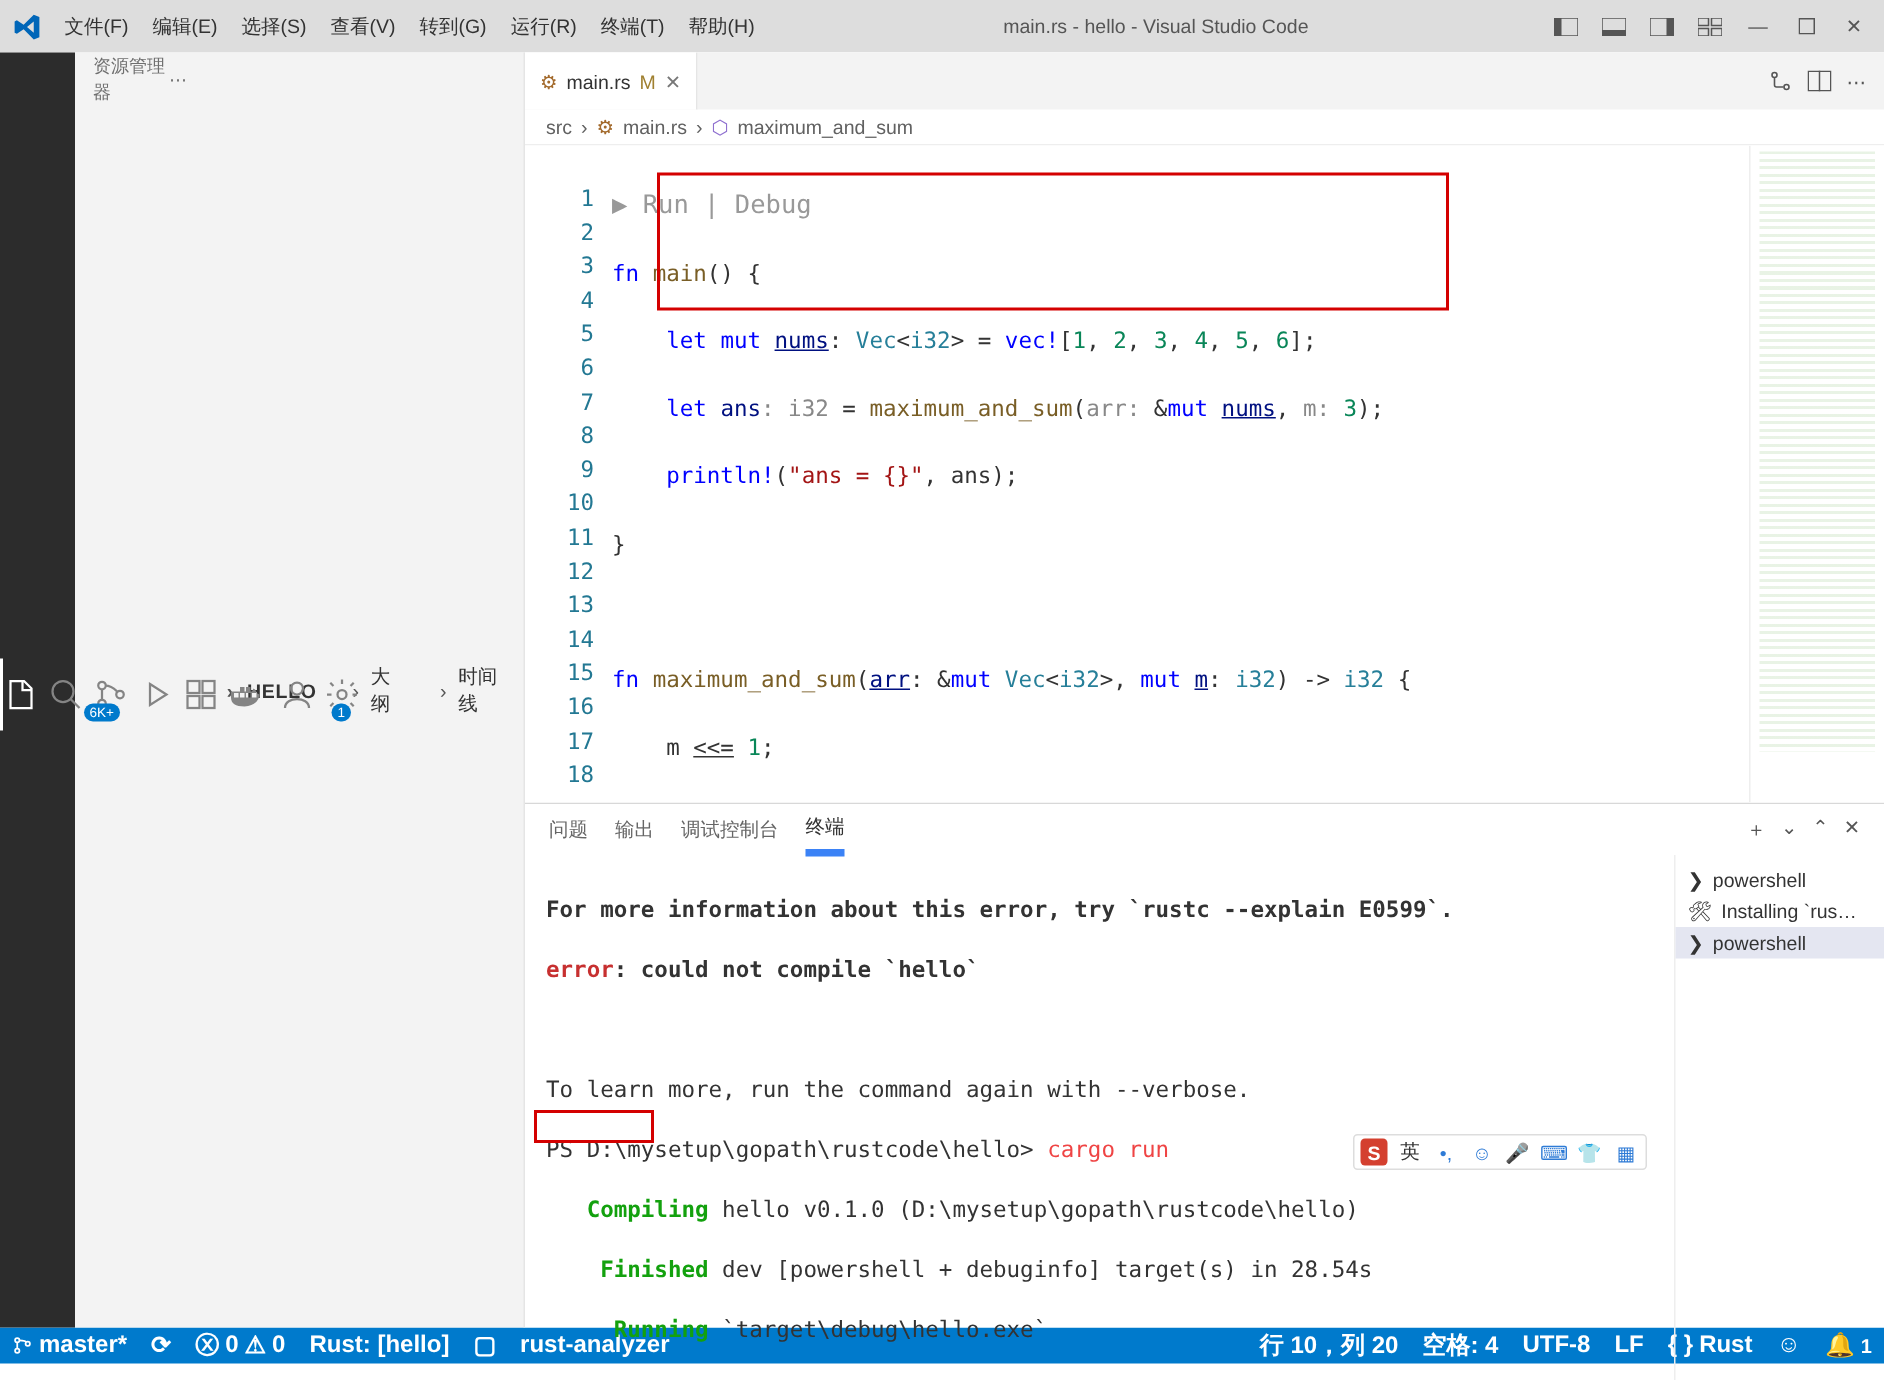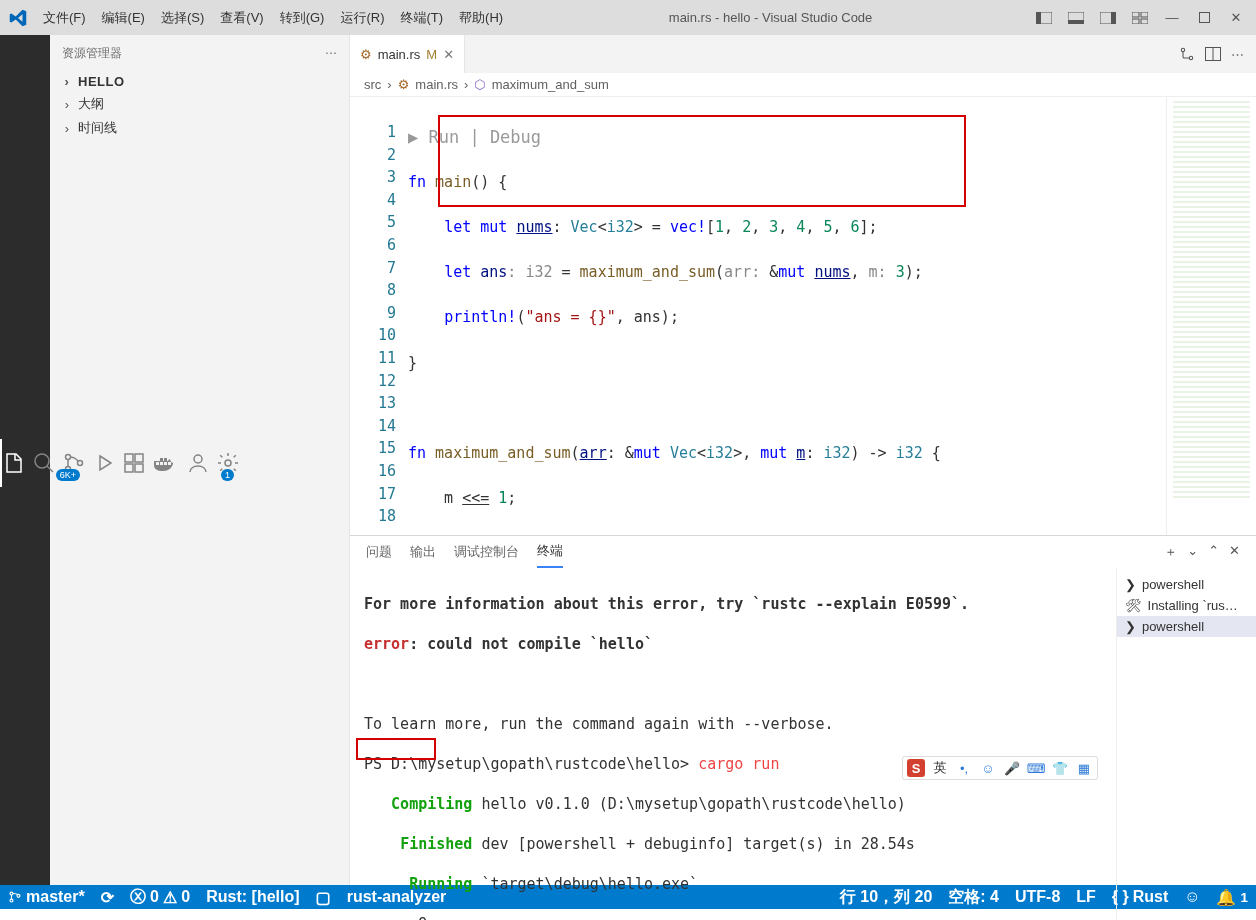--- a/index.html
+++ b/index.html
@@ -10,21 +10,21 @@
 .titlebar .menus span { padding:0 8px; line-height:35px; cursor:default;}
 .titlebar .title { flex:1; text-align:center; color:#555;}
 .titlebar .winbtns { display:flex; align-items:center; gap:4px; padding-right:6px;}
 .titlebar .winbtns .wb, .titlebar .winbtns .lyt { width:28px; height:28px; display:flex; align-items:center; justify-content:center; color:#555;}
 .main { display:flex; height:850px;}
 .activitybar { width:50px; background:#2c2c2c; display:flex; flex-direction:row; align-items:center; padding-top:6px; gap:4px;}
 .activitybar .ab-item { width:50px; height:48px; display:flex; align-items:center; justify-content:center; color:#848484; position:relative; border-left:2px solid transparent;}
 .activitybar .ab-item.active { color:#fff; border-left-color:#fff;}
 .activitybar .spacer{flex:1;}
 .activitybar .badge { position:absolute; bottom:6px; right:6px; background:#007acc; color:#fff; border-radius:10px; font-size:9px; padding:1px 4px;}
-.sidebar { width:300px; background:#f3f3f3; border-right:1px solid #e5e5e5; display:flex; flex-direction:column;}
+.sidebar { width:300px; background:#f3f3f3; border-right:1px solid #e5e5e5; display:flex; flex-direction:row;}
 .sidebar-header{ display:flex; align-items:center; justify-content:space-between; padding:0 12px; height:36px; color:#6f6f6f; font-size:12px;}
 .sidebar-section { padding:3px 10px; display:flex; align-items:center; gap:4px; font-size:13px; color:#333; cursor:default;}
 .sidebar-section .chev{ width:14px; text-align:center; color:#555;}
 .sidebar-section.bold{font-weight:700; letter-spacing:.5px;}
 .editor-area { flex:1; display:flex; flex-direction:column; background:#fff; position:relative;}
 .tabs { height:38px; background:#f3f3f3; display:flex; align-items:stretch;}
 .tab { display:flex; align-items:center; gap:6px; padding:0 10px; background:#fff; border-right:1px solid #e5e5e5; position:relative;}
 .tab .mod { color:#a08030;}
 .tab .close{color:#777;}
 .tab .ico{color:#a36a2c;}
@@ -39,21 +39,21 @@
 .code{ flex:1; font-family:Consolas,monospace; font-size:15px; line-height:22.6px; padding-top:6px; white-space:pre; position:relative;}
 .codelens{ color:#999; font-size:17px; padding-left:0;}
 .code .l{height:22.6px; position:relative;}
 .kw{color:#0000ff;} .fn{color:#795e26;} .ty{color:#267f99;} .mc{color:#0000ff;} .num{color:#098658;} .str{color:#a31515;} .pr{color:#001080;}
 .mut{text-decoration:underline;}
 .redbox{position:absolute; border:2px solid #d40000; pointer-events:none;}
 .minimap{ width:90px; background:#fff; border-left:1px solid #eee; padding:4px 6px; font-size:2px; line-height:3px; color:#6a6; overflow:hidden; font-family:monospace;}
 .panel{ height:350px; border-top:1px solid #d8d8d8; display:flex; flex-direction:column;}
 .panel-tabs{ height:34px; display:flex; align-items:center; gap:18px; padding:0 16px; color:#666;}
 .panel-tabs span{padding:6px 0; cursor:default;}
-.panel-tabs span.active{ color:#333; border-bottom:2px solid #3b82f6;}
+.panel-tabs span.active{ color:#333; border-bottom:5px solid #3b82f6;}
 .panel-tabs .pact{ margin-left:auto; display:flex; gap:10px; color:#555;}
 .panel-body{ flex:1; display:flex;}
 .terminal{ flex:1; font-family:Consolas,monospace; font-size:15px; line-height:20px; padding:6px 14px; color:#333; white-space:pre-wrap; position:relative;}
 .terminal .err{color:#c73030; font-weight:700;}
 .terminal .g{color:#13a10e; font-weight:700;}
 .terminal .y{color:#ef4444;}
 .term-list{ width:140px; border-left:1px solid #eee; padding-top:6px;}
 .term-list .trow{ display:flex; align-items:center; gap:6px; padding:3px 8px; font-size:13px;}
 .term-list .trow.sel{ background:#e4e6f1;}
 .statusbar{ height:24px; background:#007acc; color:#fff; display:flex; font-size:16px;font-weight:bold;}

